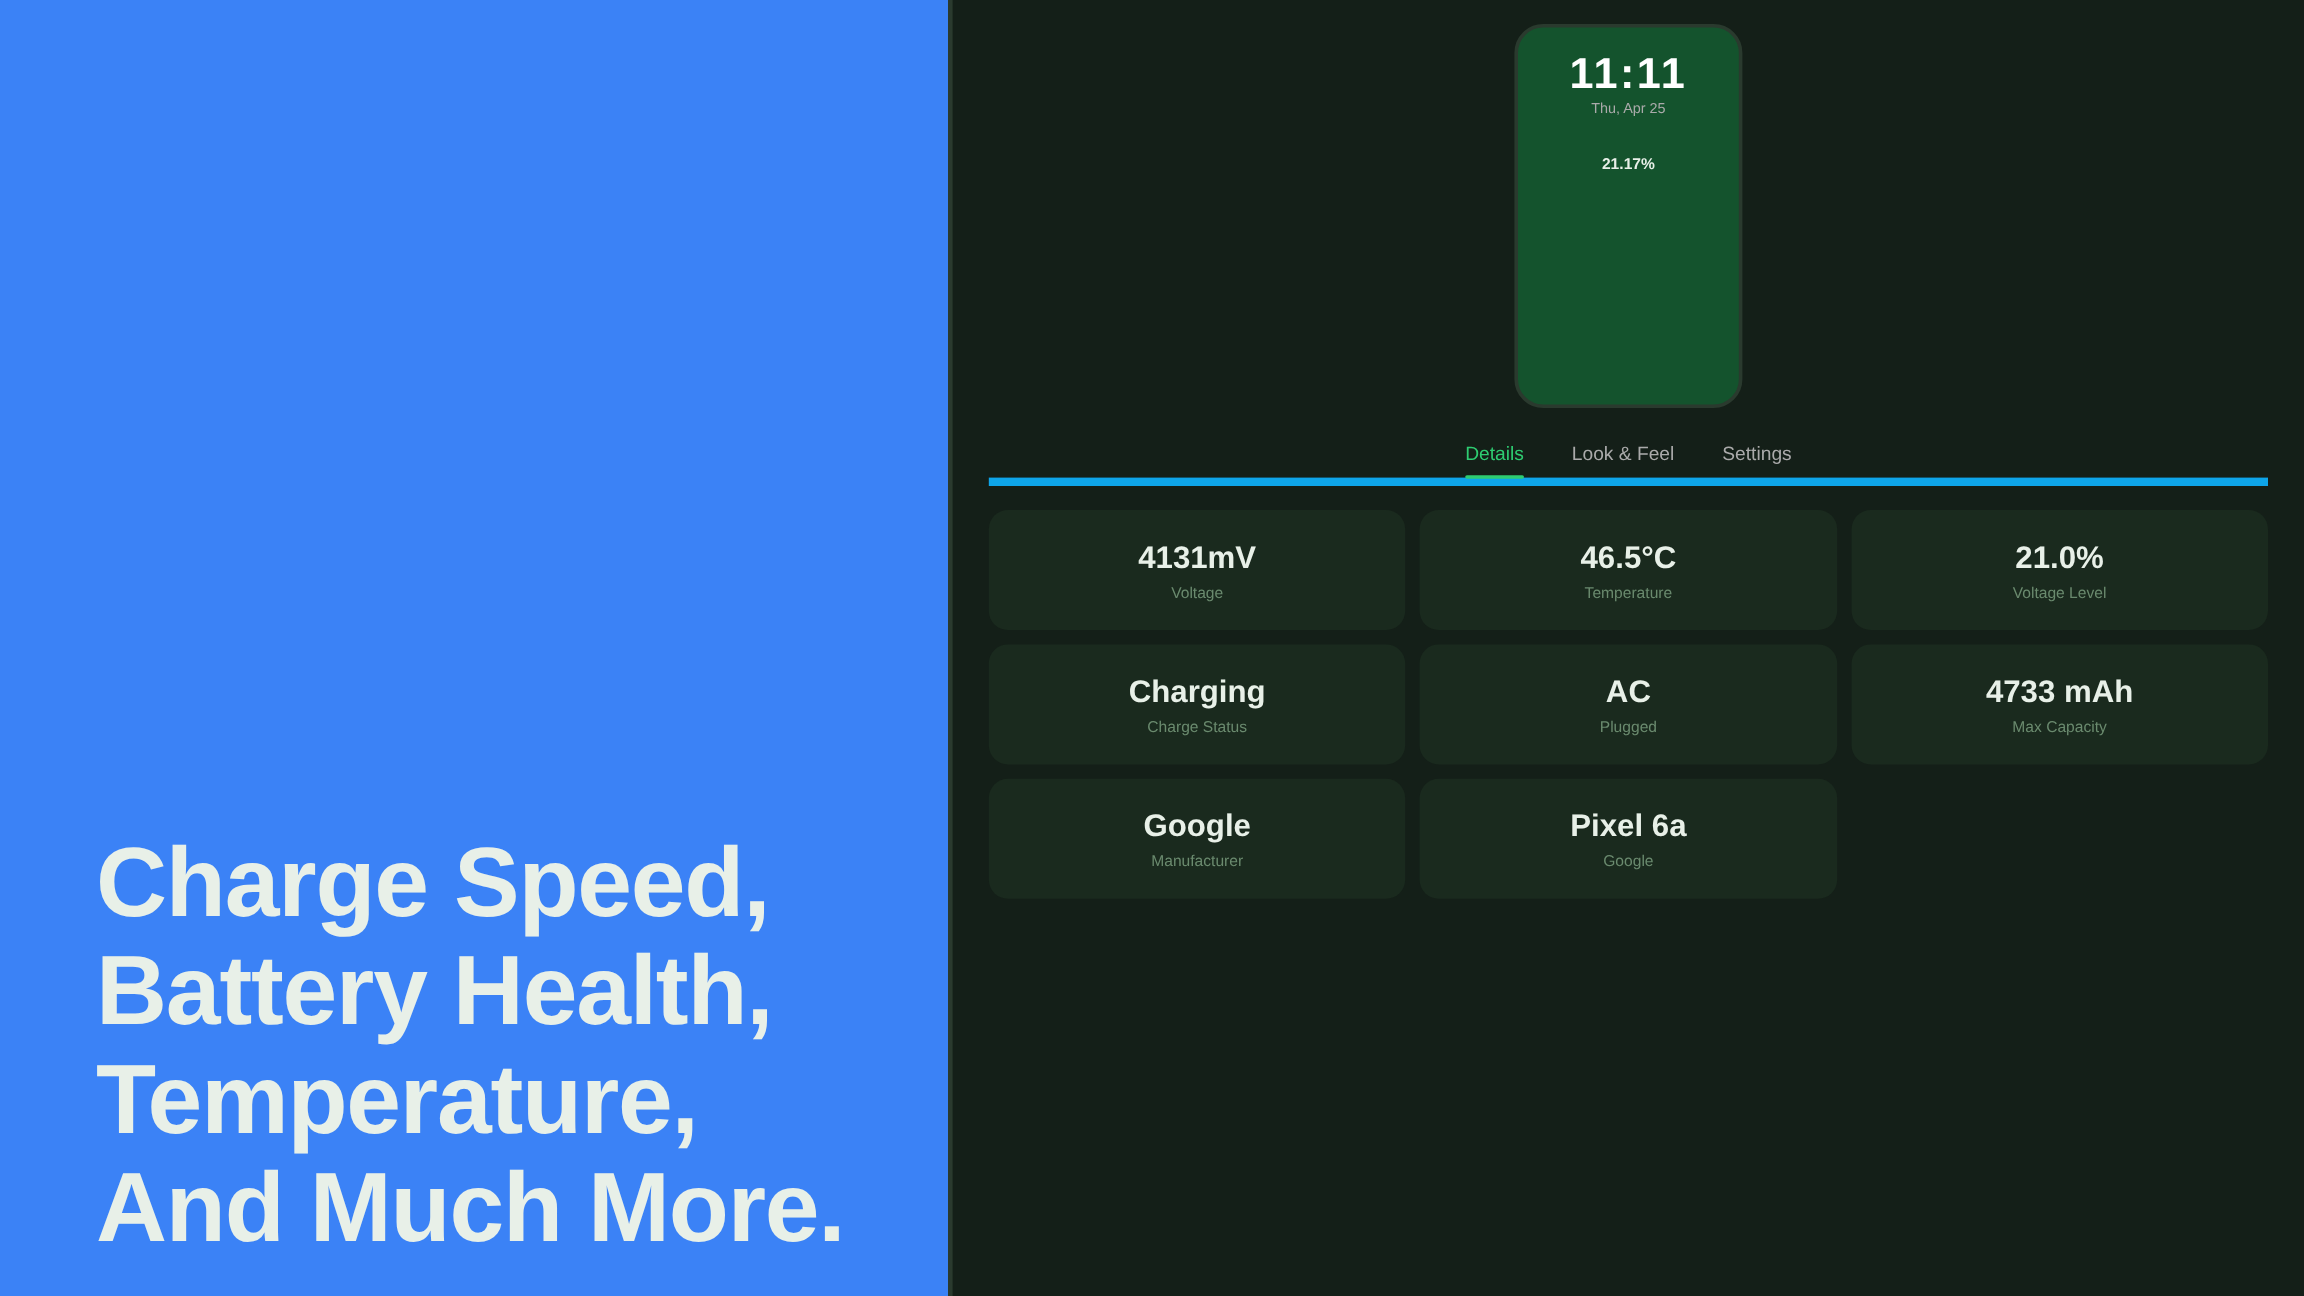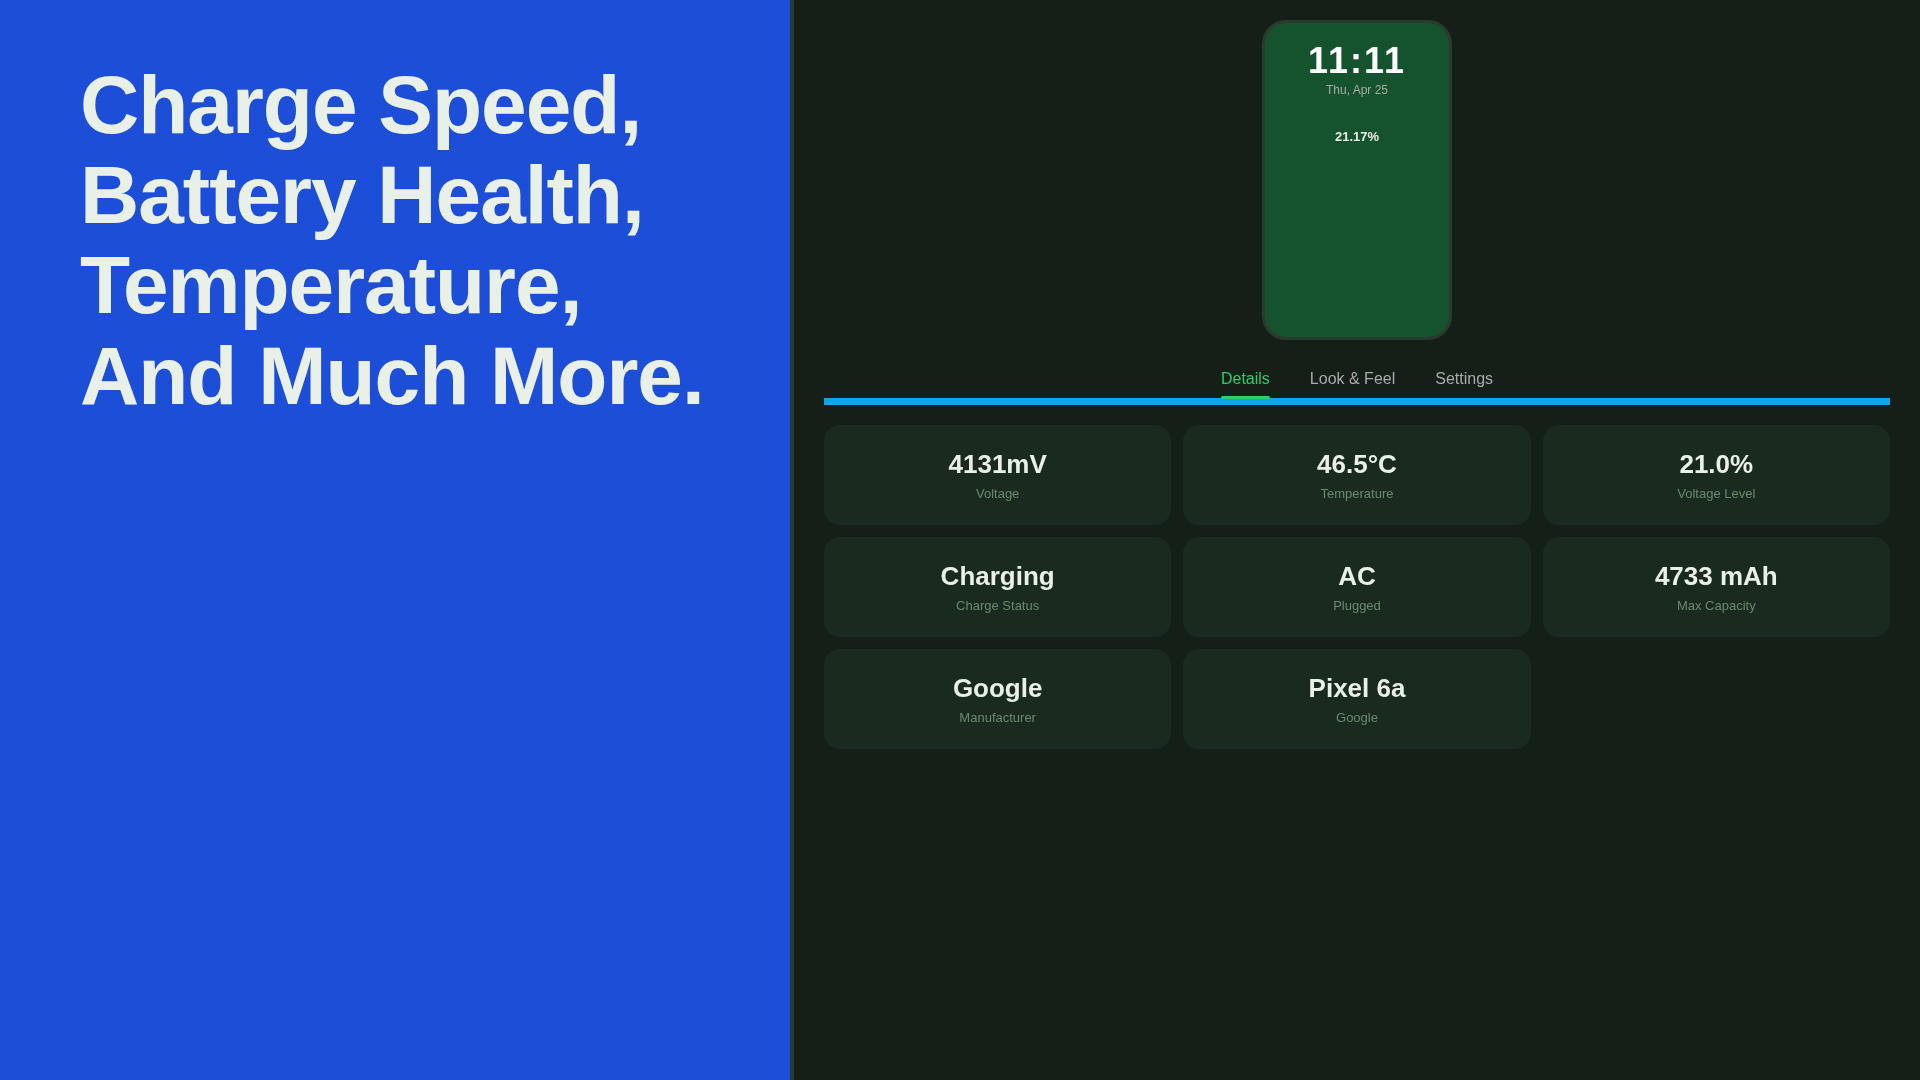--- a/index.html
+++ b/index.html
@@ -10,24 +10,24 @@
       background-color: #141f18;
       font-family: 'Arial', sans-serif;
       overflow: hidden;
       display: flex;
     }
 
     
     .left-panel {
       width: 790px;
       height: 1080px;
-      background-color: #1d4ed8;
-      display: flex;
-      align-items: flex-start;
-      padding: 60px 80px;
+      background-color: #3b82f6;
+      display: flex;
+      align-items: flex-end;
+      padding: 28px 80px;
     }
 
     .hero-text {
       color: #e8f0e8;
       font-size: 82px;
       font-weight: 900;
       line-height: 1.1;
       letter-spacing: -1px;
     }
 

